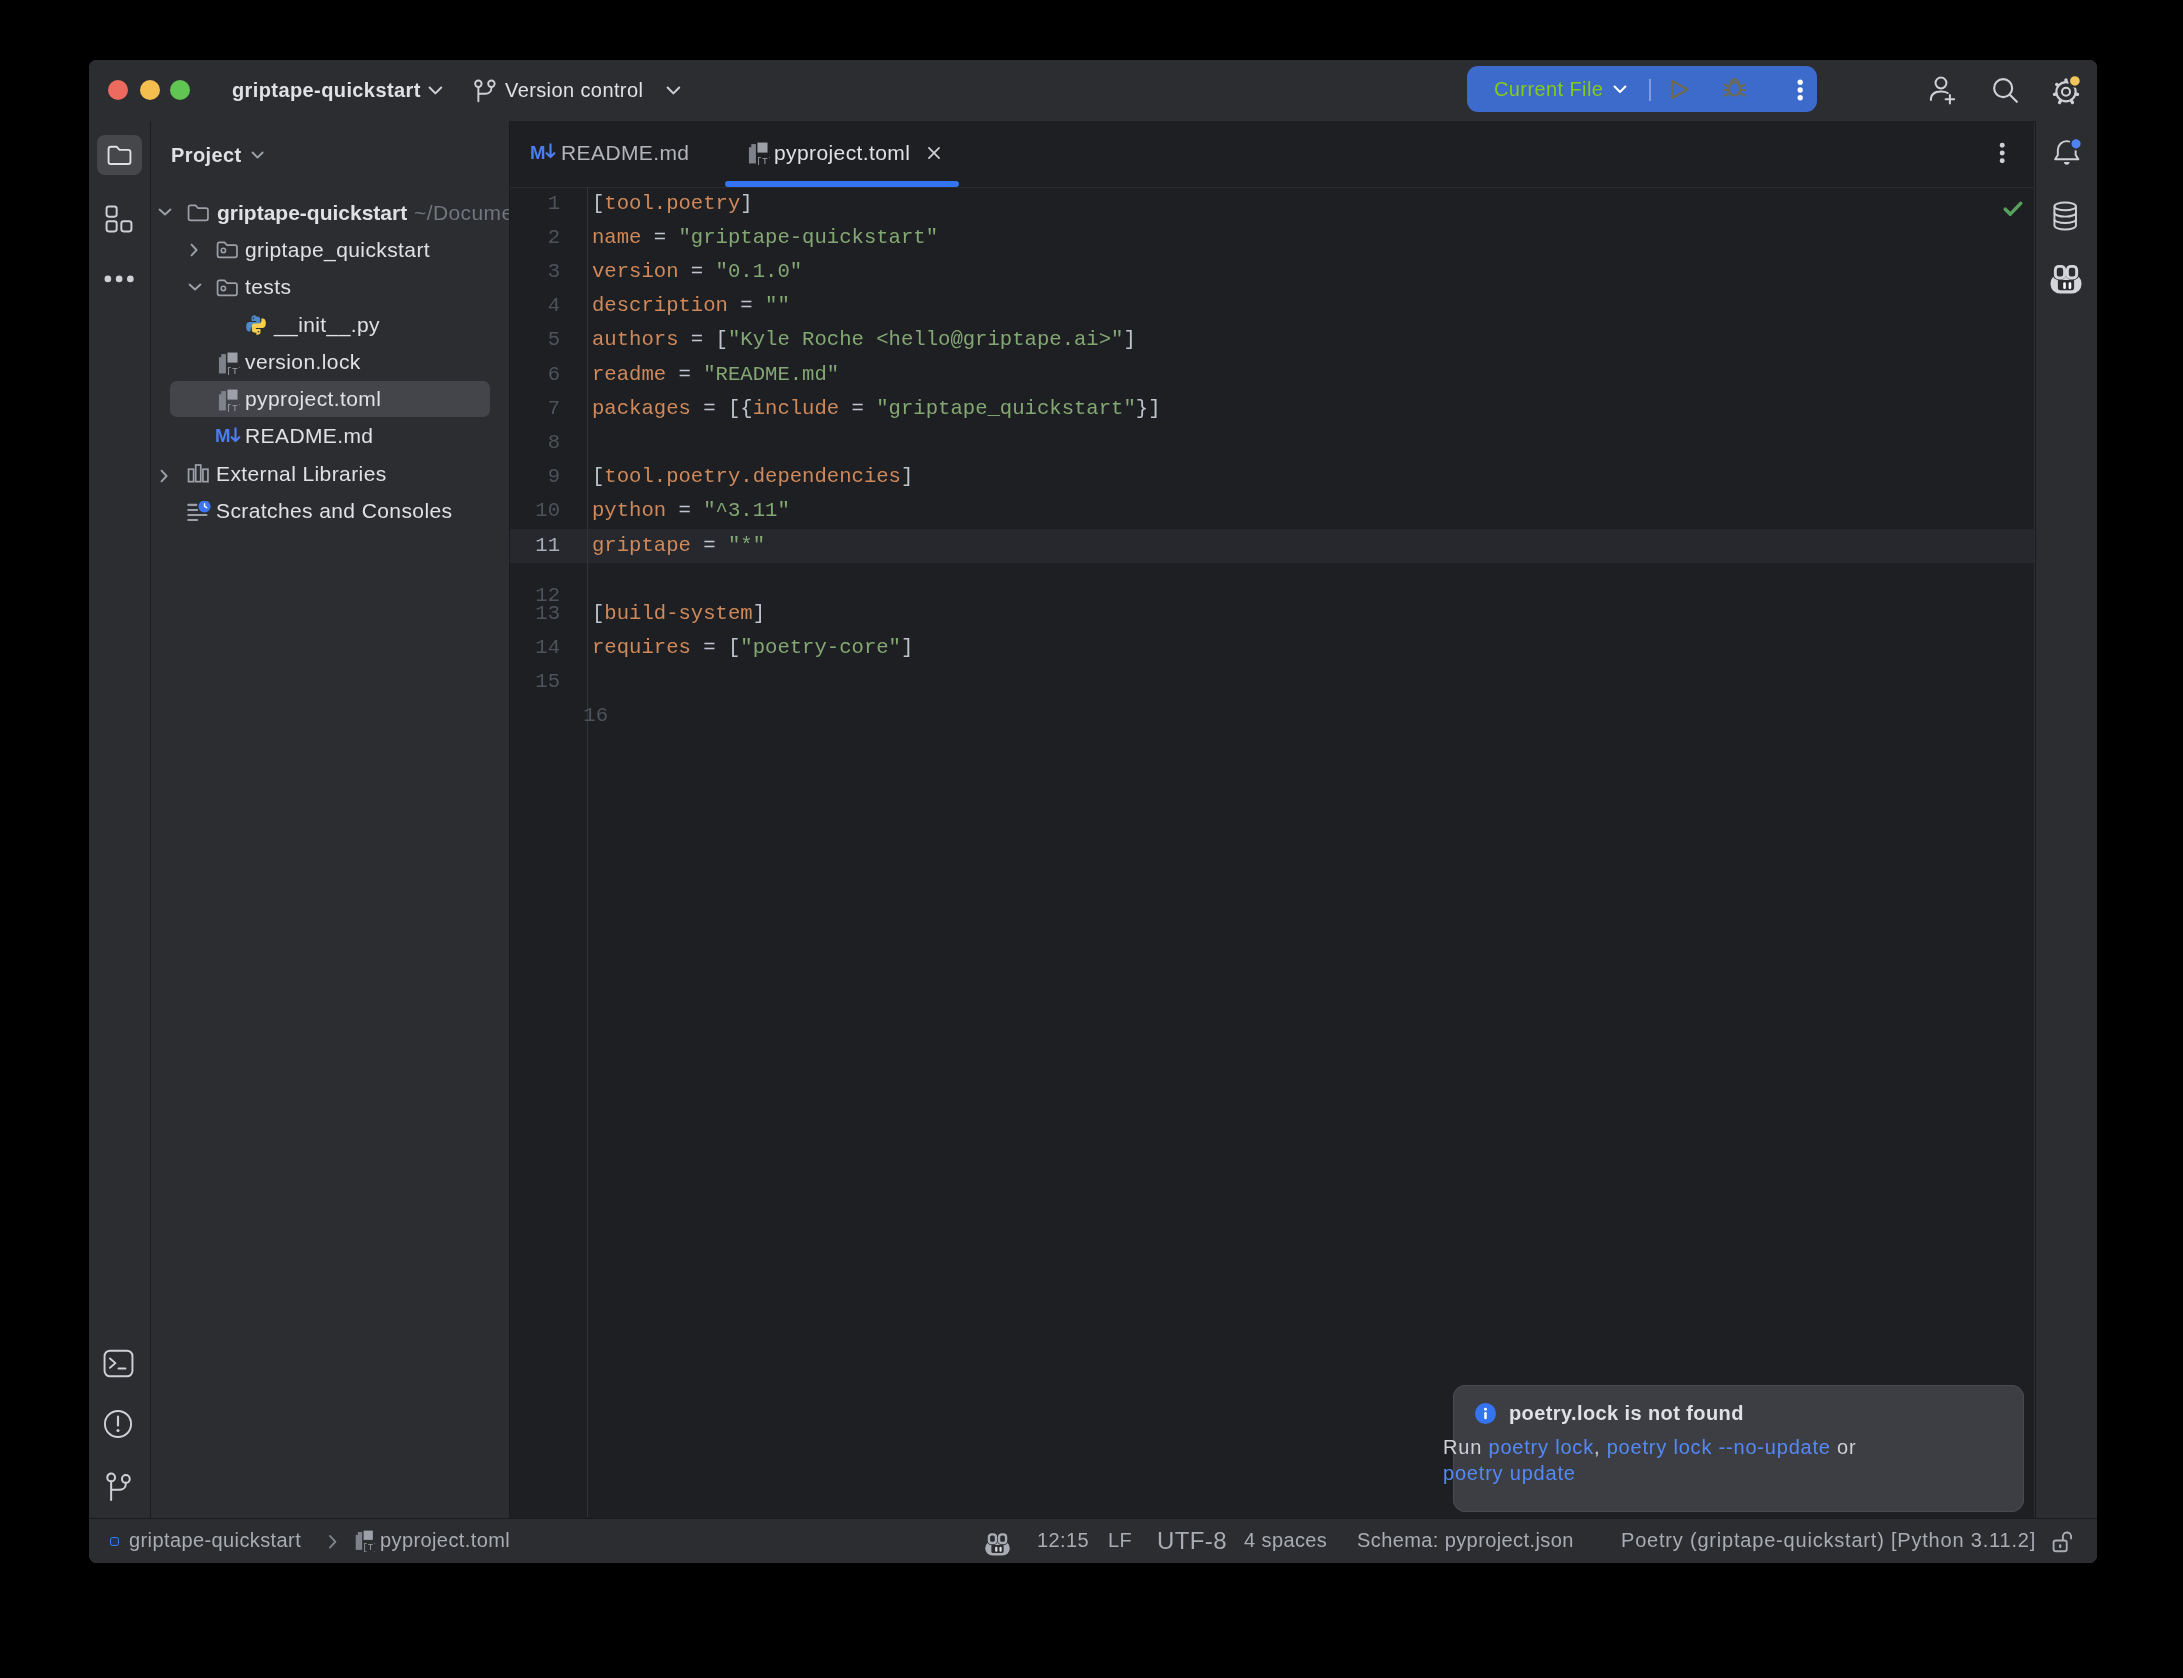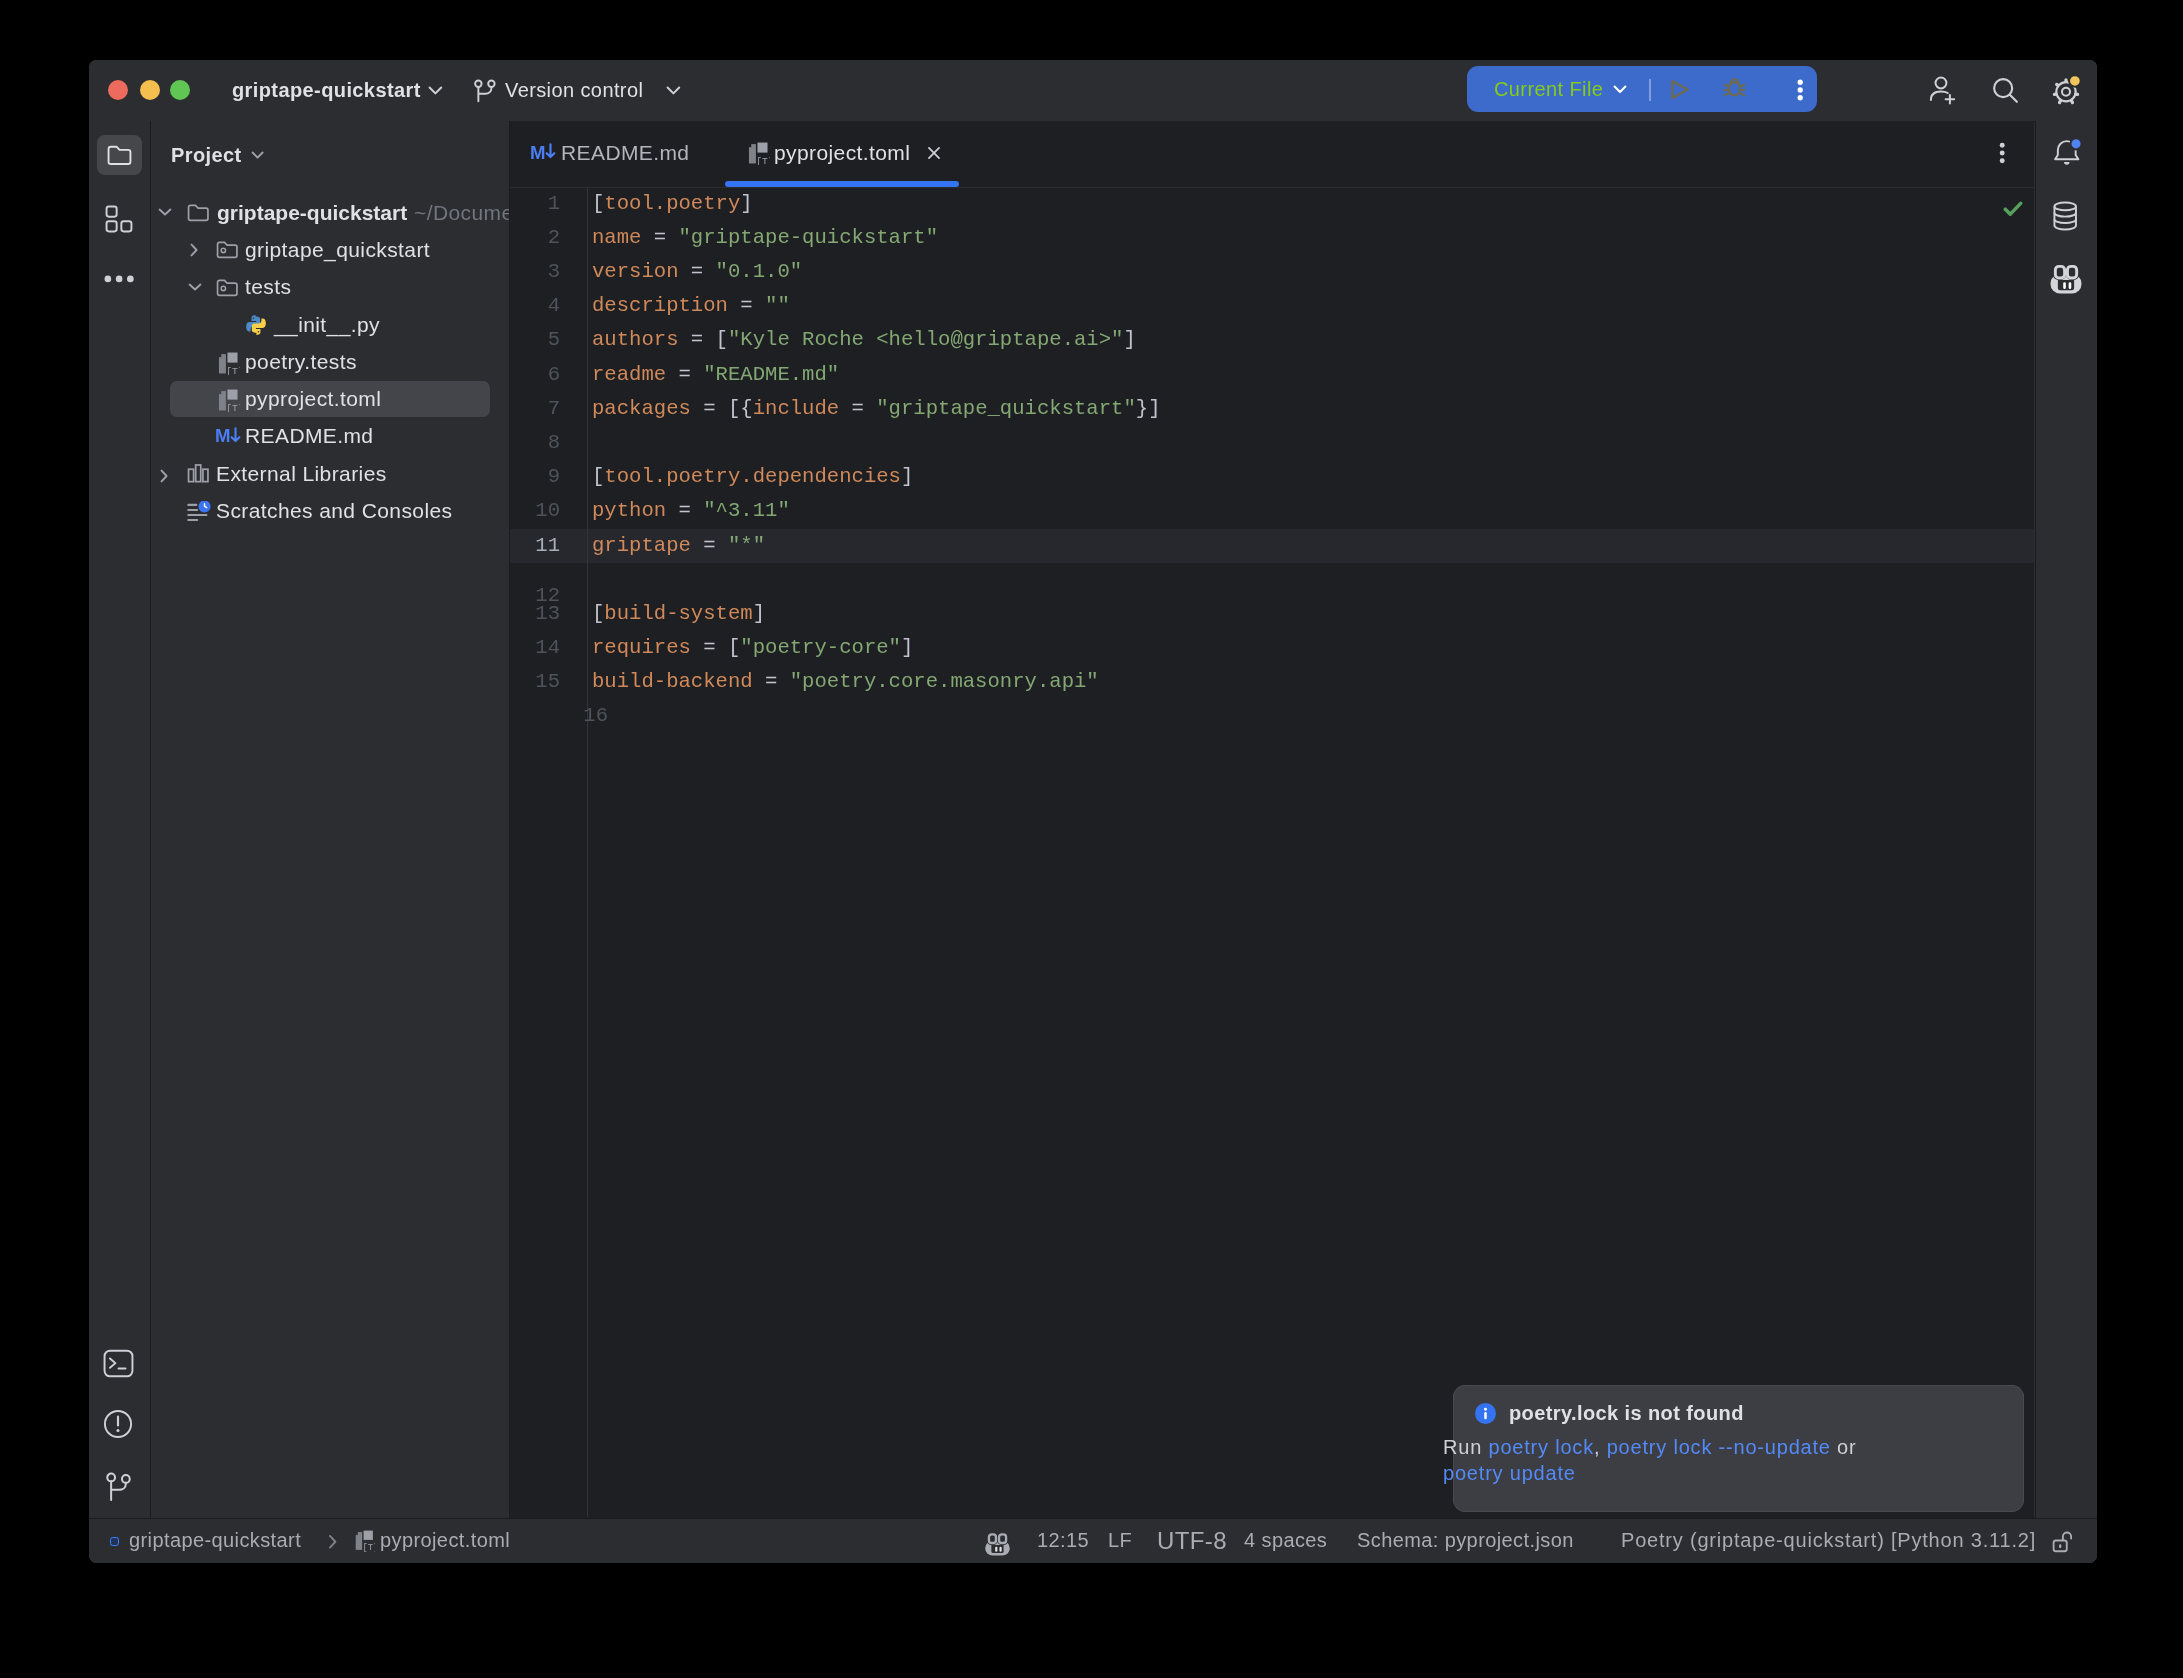--- a/index.html
+++ b/index.html
@@ -153,21 +153,21 @@
     <path d="M14.1 26.5 c6 0 5.6 -2.6 5.6 -4.1 v-3.3 h-5.8 v-1.4 h8.5 c1.7 0 3.2 -1 3.7 -3 c0.55 -2.2 0.57 -3.6 0 -5.9 c-0.4 -1.7 -1.5 -3 -3.2 -3 h-2 v2.8 c0 1.9 -1.7 3.6 -3.6 3.6 h-5.7 c-1.6 0 -2.9 1.3 -2.9 2.9 v5.5 c0 1.6 1.3 2.7 2.9 3 c1 0.2 2.2 0.3 3.2 0.3 z m3.1 -2.8 c-0.6 0 -1.1 -0.5 -1.1 -1.1 c0 -0.6 0.5 -1.1 1.1 -1.1 c0.6 0 1.1 0.5 1.1 1.1 c0 0.6 -0.5 1.1 -1.1 1.1 z" fill="#f7cf48"></path>
   </svg>
   <div class="abs ui" style="left:185px;top:246px;height:37px;line-height:37px;">__init__.py</div>
 
   <svg class="abs" style="left:129px;top:291px;" width="22" height="24" viewBox="0 0 28 31">
       <rect x="1" y="8" width="9" height="21" fill="#7f8289"></rect>
       <rect x="4" y="4" width="6" height="5" fill="#7f8289"></rect>
       <rect x="12" y="2" width="13" height="13" fill="#9da0a8"></rect>
       <text x="10.5" y="29.5" font-family="Liberation Mono" font-size="12.5" fill="#9da0a8">[T]</text>
     </svg>
-  <div class="abs ui" style="left:156px;top:283px;height:37px;line-height:37px;">poetry.tests</div>
+  <div class="abs ui" style="left:156px;top:283px;height:37px;line-height:37px;">version.lock</div>
 
   <svg class="abs" style="left:129px;top:328px;" width="22" height="24" viewBox="0 0 28 31">
       <rect x="1" y="8" width="9" height="21" fill="#7f8289"></rect>
       <rect x="4" y="4" width="6" height="5" fill="#7f8289"></rect>
       <rect x="12" y="2" width="13" height="13" fill="#9da0a8"></rect>
       <text x="10.5" y="29.5" font-family="Liberation Mono" font-size="12.5" fill="#9da0a8">[T]</text>
     </svg>
   <div class="abs ui" style="left:156px;top:320px;height:37px;line-height:37px;">pyproject.toml</div>
 
   <div class="abs" style="left:126px;top:357px;width:31px;height:37px;line-height:37px;color:#4c7ef3;font-weight:700;font-size:18.6px;letter-spacing:0;">M</div>
@@ -251,21 +251,20 @@
   <div class="ln mono" style="top:434px;">10</div>
   <div class="cl mono abs" style="top:434px;"><span class="k">python</span><span class="p"> = </span><span class="s">"^3.11"</span></div>
   <div class="ln mono" style="top:469px;color:#a9aeb8;">11</div>
   <div class="cl mono abs" style="top:469px;"><span class="k">griptape</span><span class="p"> = </span><span class="s">"*"</span></div>
   <div class="ln mono" style="top:503px;margin-top:16px;">12</div>
   <div class="ln mono" style="top:537px;">13</div>
   <div class="cl mono abs" style="top:537px;"><span class="p">[</span><span class="k">build-system</span><span class="p">]</span></div>
   <div class="ln mono" style="top:571px;">14</div>
   <div class="cl mono abs" style="top:571px;"><span class="k">requires</span><span class="p"> = [</span><span class="s">"poetry-core"</span><span class="p">]</span></div>
   <div class="ln mono" style="top:605px;">15</div>
-  <div class="cl mono abs" style="top:605px;"><span class="k">build-backend</span><span class="p"> = </span><span class="s">"poetry.core.masonry.api"</span></div>
   <div class="ln mono" style="top:639px;padding-left:48px;">16</div>
 
   <div class="abs" style="left:1364px;top:1325px;width:571px;height:127px;border-radius:12.4px;background:#3c3e43;box-shadow:inset 0 0 0 0.8px #4c4e53;"></div>
   <div class="abs" style="left:1386px;top:1343px;width:21px;height:21px;border-radius:50%;background:#3574f0;"></div>
   <svg class="abs" style="left:1386px;top:1343px;" width="21" height="21" viewBox="0 0 27 27">
       <circle cx="13.5" cy="8" r="1.9" fill="#fff"></circle>
       <rect x="11.9" y="11.5" width="3.2" height="9.5" rx="1.6" fill="#fff"></rect>
     </svg>
   <div class="abs ui" style="left:1420px;top:1343px;height:21px;line-height:21px;font-weight:700;font-size:20px;">poetry.lock is not found</div>
   <div class="abs ui" style="left:1354px;top:1374px;font-size:20px;line-height:26.4px;color:#ced0d6;letter-spacing:0.8px;">Run <span style="color:#548af7">poetry lock</span>, <span style="color:#548af7">poetry lock --no-update</span> or<br><span style="color:#548af7">poetry update</span></div>

